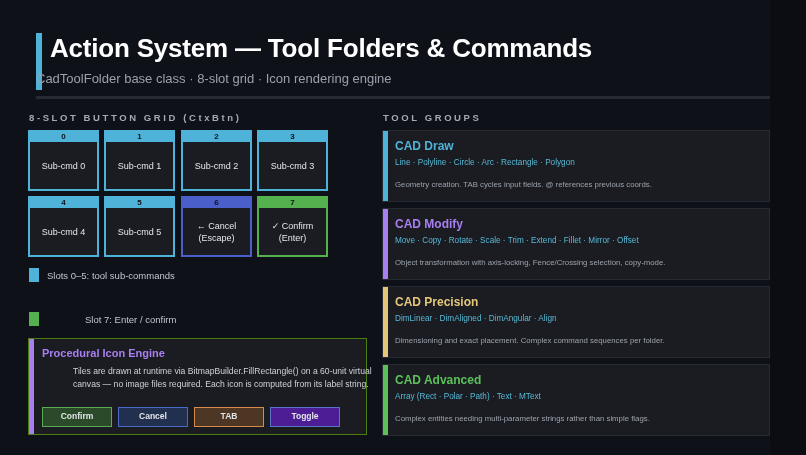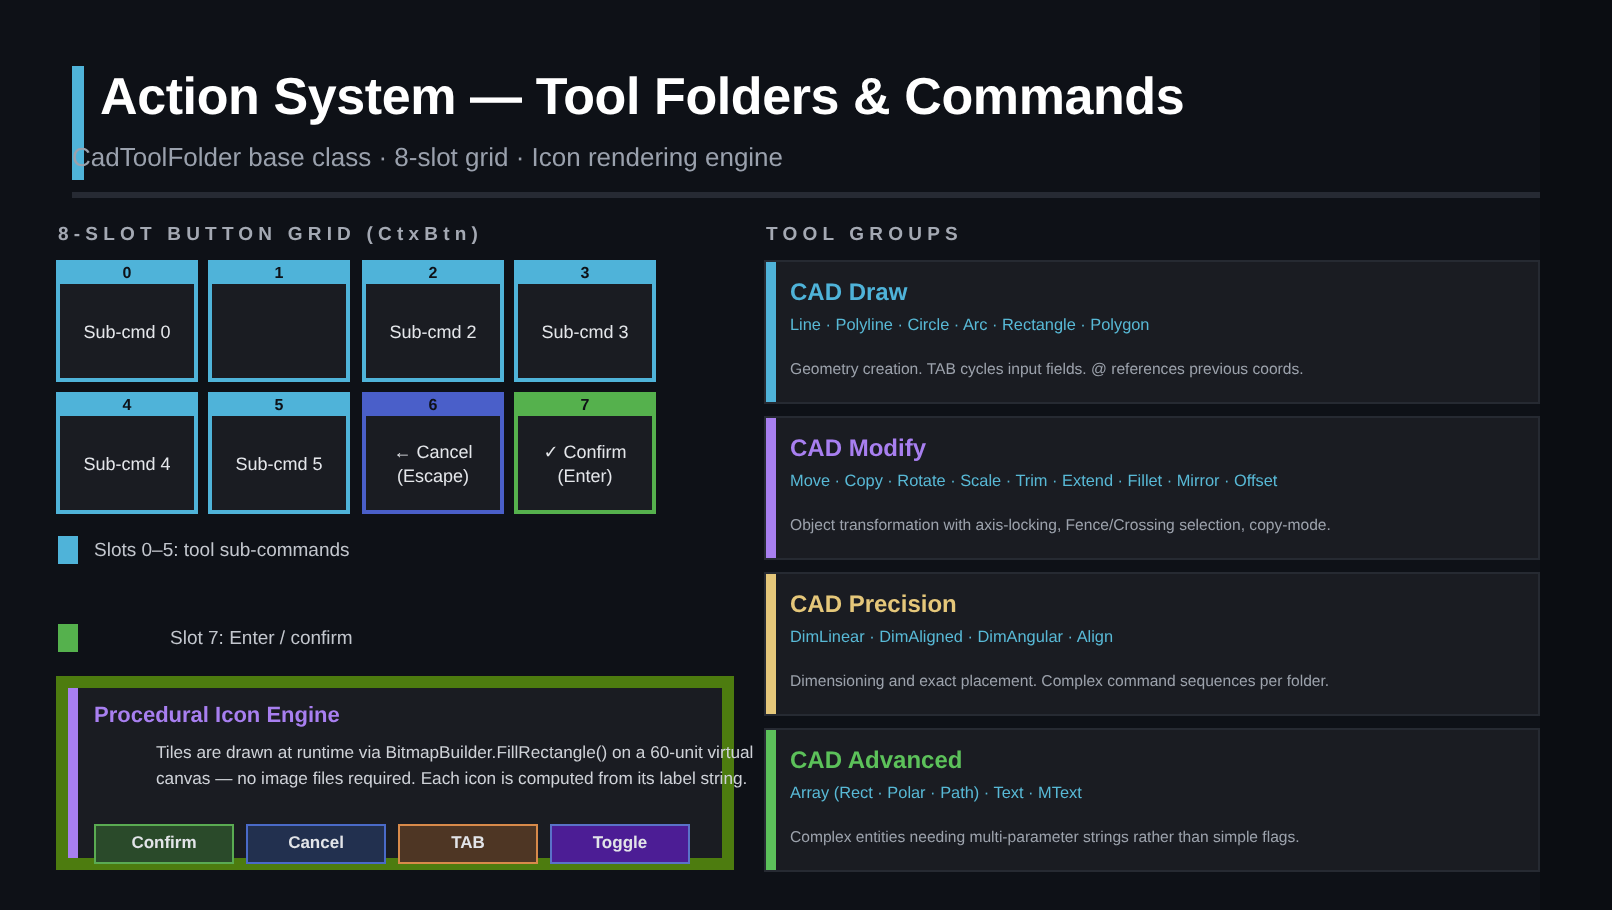--- a/index.html
+++ b/index.html
@@ -51,21 +51,21 @@
   .slot.confirm .slot-head { background: #55b14d; }
 
   
   .legend-item { position: absolute; left: 29px; height: 14px; display: flex; align-items: center; }
   .legend-swatch { width: 10px; height: 14px; margin-right: 8px; }
   .legend-text { font-size: 9.5px; color: #c2c6cd; white-space: nowrap; }
 
   
   .proc-card {
     position: absolute; left: 28px; top: 338px; width: 339px; height: 97px;
-    background: #1a1c22; border: 6px solid #4d7c0f;
+    background: #1a1c22; border: 1px solid #4d7c0f;
   }
   .proc-accent { position: absolute; left: 0; top: 0; width: 5px; height: 100%; background: #a87ff0; }
   .proc-title { position: absolute; left: 13px; top: 8px; font-size: 11px; font-weight: bold; color: #a87ff0; white-space: nowrap; }
   .proc-text { position: absolute; left: 13px; top: 26px; width: 318px; font-size: 8.6px; line-height: 12.5px; color: #cfd2d8; margin-left: 31px; }
   .proc-btn {
     position: absolute; top: 68px; width: 70px; height: 20px;
     font-size: 8.5px; font-weight: bold; color: #e2e4e8; text-align: center; line-height: 17px;
     border: 1.5px solid;
   }
   .proc-btn.confirm { left: 13px; background: #2a4a2a; border-color: #5aab52; }
@@ -97,20 +97,21 @@
   <div class="header-rule"></div>
 
   <div class="section-label" style="left:29px; top:112px;">8-SLOT BUTTON GRID (CtxBtn)</div>
 
   <div class="slot" style="left:28px; top:130px;">
     <div class="slot-head">0</div>
     <div class="slot-body">Sub-cmd 0</div>
   </div>
   <div class="slot" style="left:104px; top:130px;">
     <div class="slot-head">1</div>
+    <div class="slot-body">Sub-cmd 1</div>
   </div>
   <div class="slot" style="left:181px; top:130px;">
     <div class="slot-head">2</div>
     <div class="slot-body">Sub-cmd 2</div>
   </div>
   <div class="slot" style="left:257px; top:130px;">
     <div class="slot-head">3</div>
     <div class="slot-body">Sub-cmd 3</div>
   </div>
 

